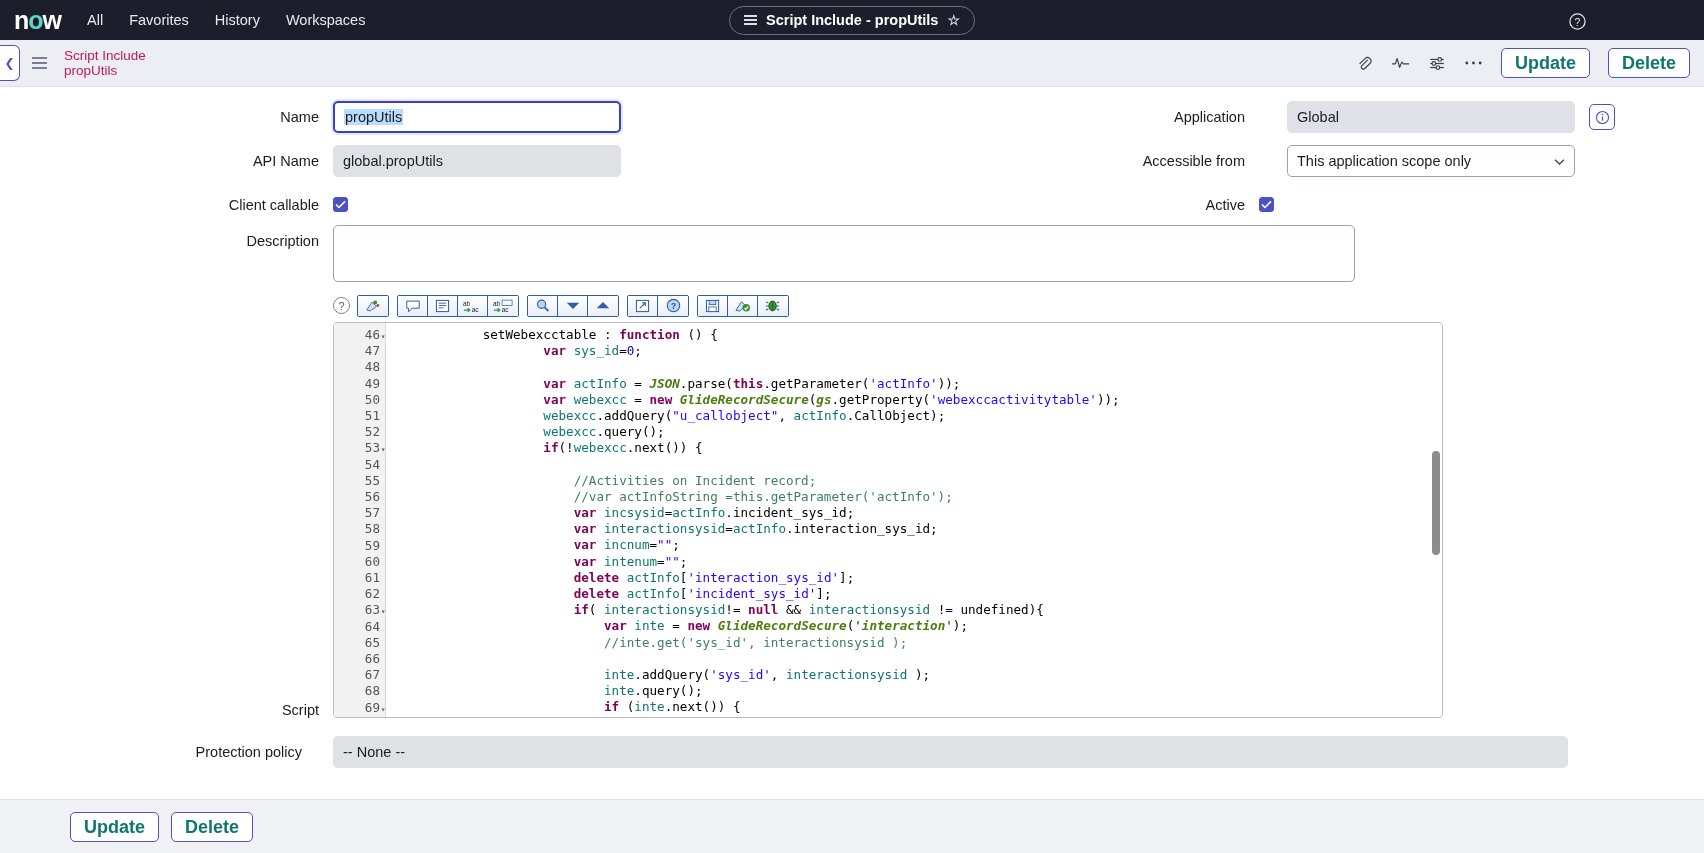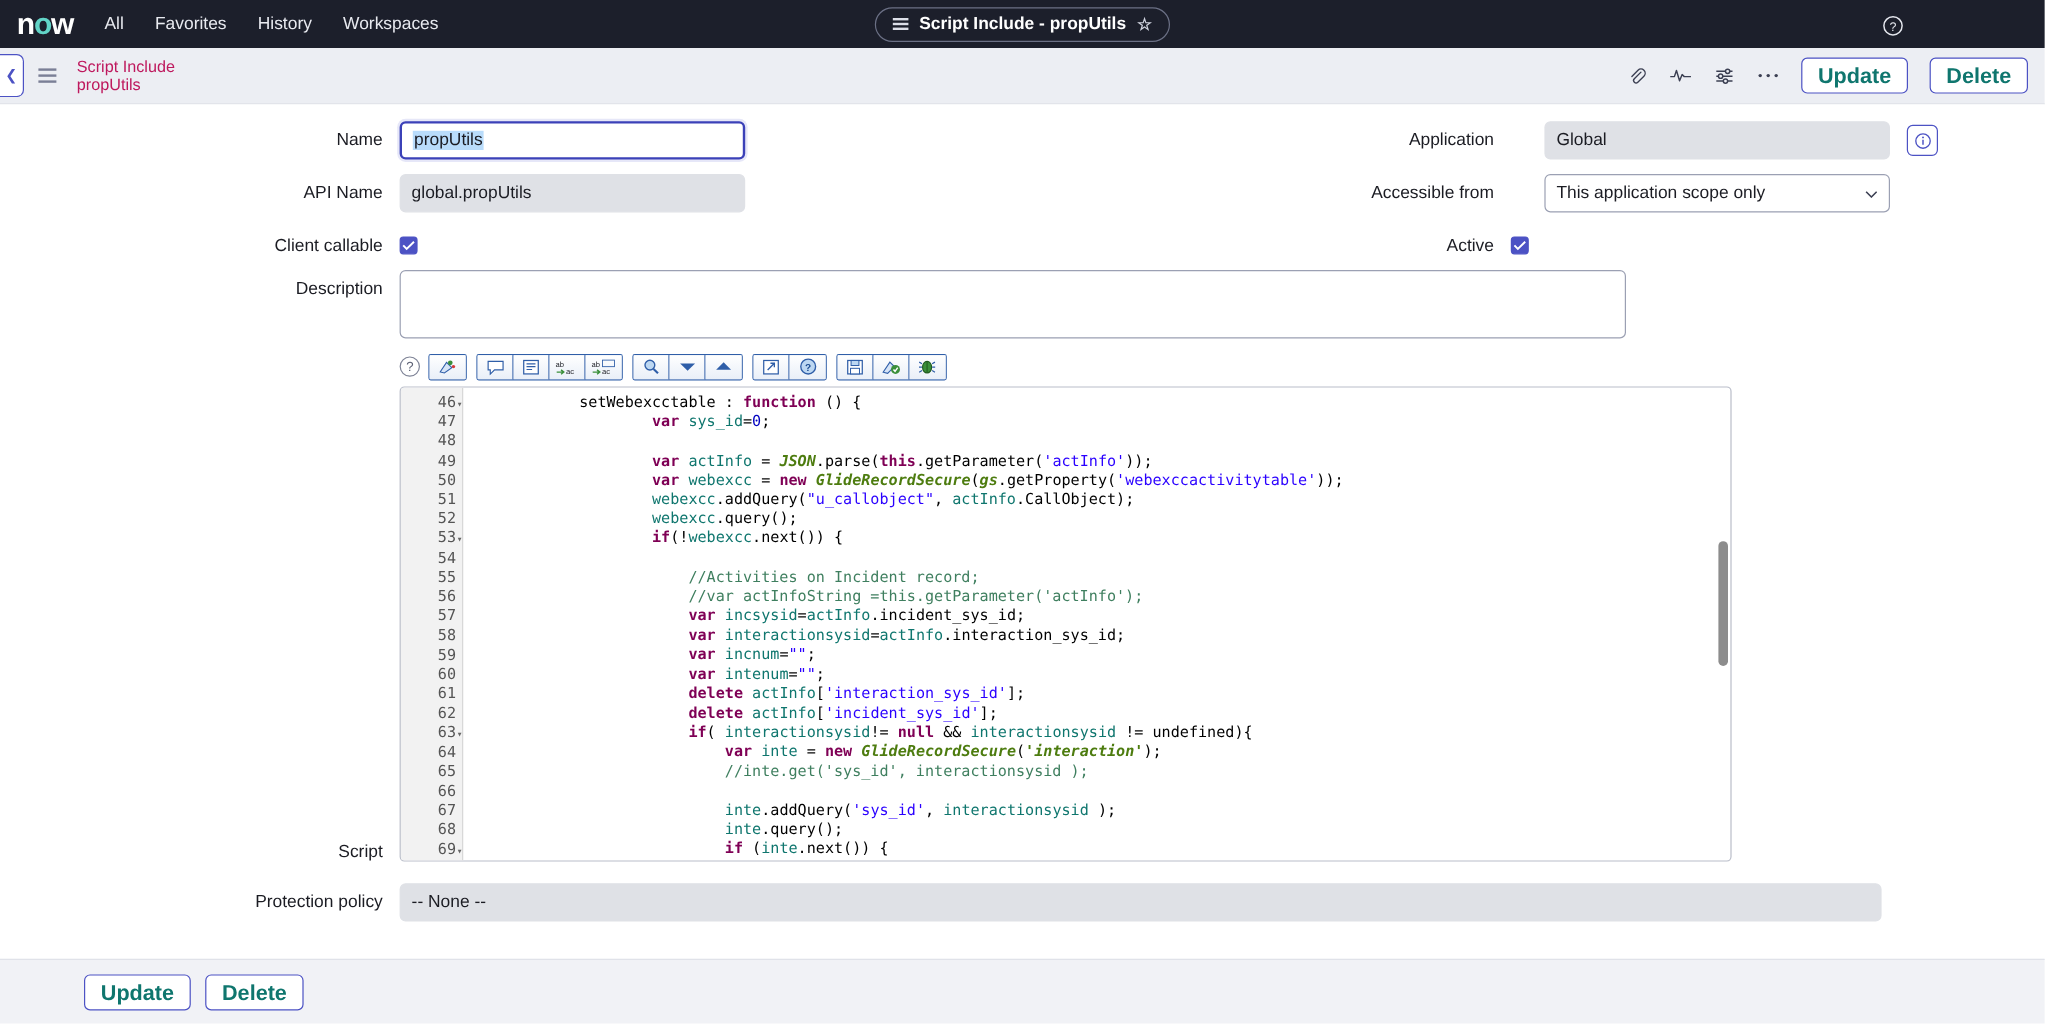--- a/index.html
+++ b/index.html
@@ -664,21 +664,21 @@
             <div class="ln">69<span class="fold">▾</span></div>
             <div class="ln">70</div>
           </div>
         <div class="code-body"><div class="code-line"><span class="plain">        </span><span class="plain">setWebexcctable</span><span class="plain"> : </span><span class="kw">function</span><span class="plain"> () {</span></div><div class="code-line"><span class="plain">                </span><span class="kw">var</span><span class="plain"> </span><span class="vr">sys_id</span><span class="plain">=</span><span class="num">0</span><span class="plain">;</span></div><div class="code-line">&nbsp;</div><div class="code-line"><span class="plain">                </span><span class="kw">var</span><span class="plain"> </span><span class="vr">actInfo</span><span class="plain"> = </span><span class="cls">JSON</span><span class="plain">.parse(</span><span class="kw">this</span><span class="plain">.getParameter(</span><span class="str">'actInfo'</span><span class="plain">));</span></div><div class="code-line"><span class="plain">                </span><span class="kw">var</span><span class="plain"> </span><span class="vr">webexcc</span><span class="plain"> = </span><span class="kw">new</span><span class="plain"> </span><span class="cls">GlideRecordSecure</span><span class="plain">(</span><span class="cls">gs</span><span class="plain">.getProperty(</span><span class="str">'webexccactivitytable'</span><span class="plain">));</span></div><div class="code-line"><span class="plain">                </span><span class="vr">webexcc</span><span class="plain">.addQuery(</span><span class="str">"u_callobject"</span><span class="plain">, </span><span class="vr">actInfo</span><span class="plain">.CallObject);</span></div><div class="code-line"><span class="plain">                </span><span class="vr">webexcc</span><span class="plain">.query();</span></div><div class="code-line"><span class="plain">                </span><span class="kw">if</span><span class="plain">(!</span><span class="vr">webexcc</span><span class="plain">.next()) {</span></div><div class="code-line">&nbsp;</div><div class="code-line"><span class="plain">                    </span><span class="cmt">//Activities on Incident record;</span></div><div class="code-line"><span class="plain">                    </span><span class="cmt">//var actInfoString =this.getParameter('actInfo');</span></div><div class="code-line"><span class="plain">                    </span><span class="kw">var</span><span class="plain"> </span><span class="vr">incsysid</span><span class="plain">=</span><span class="vr">actInfo</span><span class="plain">.incident_sys_id;</span></div><div class="code-line"><span class="plain">                    </span><span class="kw">var</span><span class="plain"> </span><span class="vr">interactionsysid</span><span class="plain">=</span><span class="vr">actInfo</span><span class="plain">.interaction_sys_id;</span></div><div class="code-line"><span class="plain">                    </span><span class="kw">var</span><span class="plain"> </span><span class="vr">incnum</span><span class="plain">=</span><span class="str">""</span><span class="plain">;</span></div><div class="code-line"><span class="plain">                    </span><span class="kw">var</span><span class="plain"> </span><span class="vr">intenum</span><span class="plain">=</span><span class="str">""</span><span class="plain">;</span></div><div class="code-line"><span class="plain">                    </span><span class="kw">delete</span><span class="plain"> </span><span class="vr">actInfo</span><span class="plain">[</span><span class="str">'interaction_sys_id'</span><span class="plain">];</span></div><div class="code-line"><span class="plain">                    </span><span class="kw">delete</span><span class="plain"> </span><span class="vr">actInfo</span><span class="plain">[</span><span class="str">'incident_sys_id'</span><span class="plain">];</span></div><div class="code-line"><span class="plain">                    </span><span class="kw">if</span><span class="plain">( </span><span class="vr">interactionsysid</span><span class="plain">!= </span><span class="kw">null</span><span class="plain"> &amp;&amp; </span><span class="vr">interactionsysid</span><span class="plain"> != </span><span class="plain">undefined</span><span class="plain">){</span></div><div class="code-line"><span class="plain">                        </span><span class="kw">var</span><span class="plain"> </span><span class="vr">inte</span><span class="plain"> = </span><span class="kw">new</span><span class="plain"> </span><span class="cls">GlideRecordSecure</span><span class="plain">(</span><span class="cls">'interaction'</span><span class="plain">);</span></div><div class="code-line"><span class="plain">                        </span><span class="cmt">//inte.get('sys_id', interactionsysid );</span></div><div class="code-line">&nbsp;</div><div class="code-line"><span class="plain">                        </span><span class="vr">inte</span><span class="plain">.addQuery(</span><span class="str">'sys_id'</span><span class="plain">, </span><span class="vr">interactionsysid</span><span class="plain"> );</span></div><div class="code-line"><span class="plain">                        </span><span class="vr">inte</span><span class="plain">.query();</span></div><div class="code-line"><span class="plain">                        </span><span class="kw">if</span><span class="plain"> (</span><span class="vr">inte</span><span class="plain">.next()) {</span></div><div class="code-line"><span class="plain">                            </span><span class="vr">intenum</span><span class="plain">=</span><span class="vr">inte</span><span class="plain">.number;</span></div></div>
         <div class="vscroll"></div>
       </div>
     </div>
   </div>
 
   <div class="row" style="margin-top:18px;">
-    <div class="flabel" style="width:333px;padding-right:14px;">Protection policy</div>
+    <div class="flabel" style="width:333px;padding-right:31px;">Protection policy</div>
     <div class="finput readonly" style="width:1235px;">-- None --</div>
   </div>
 
   <div class="footer-strip">
     <button class="btn-outline">Update</button>
     <button class="btn-outline">Delete</button>
   </div>
 </div>
 
 </body></html>

